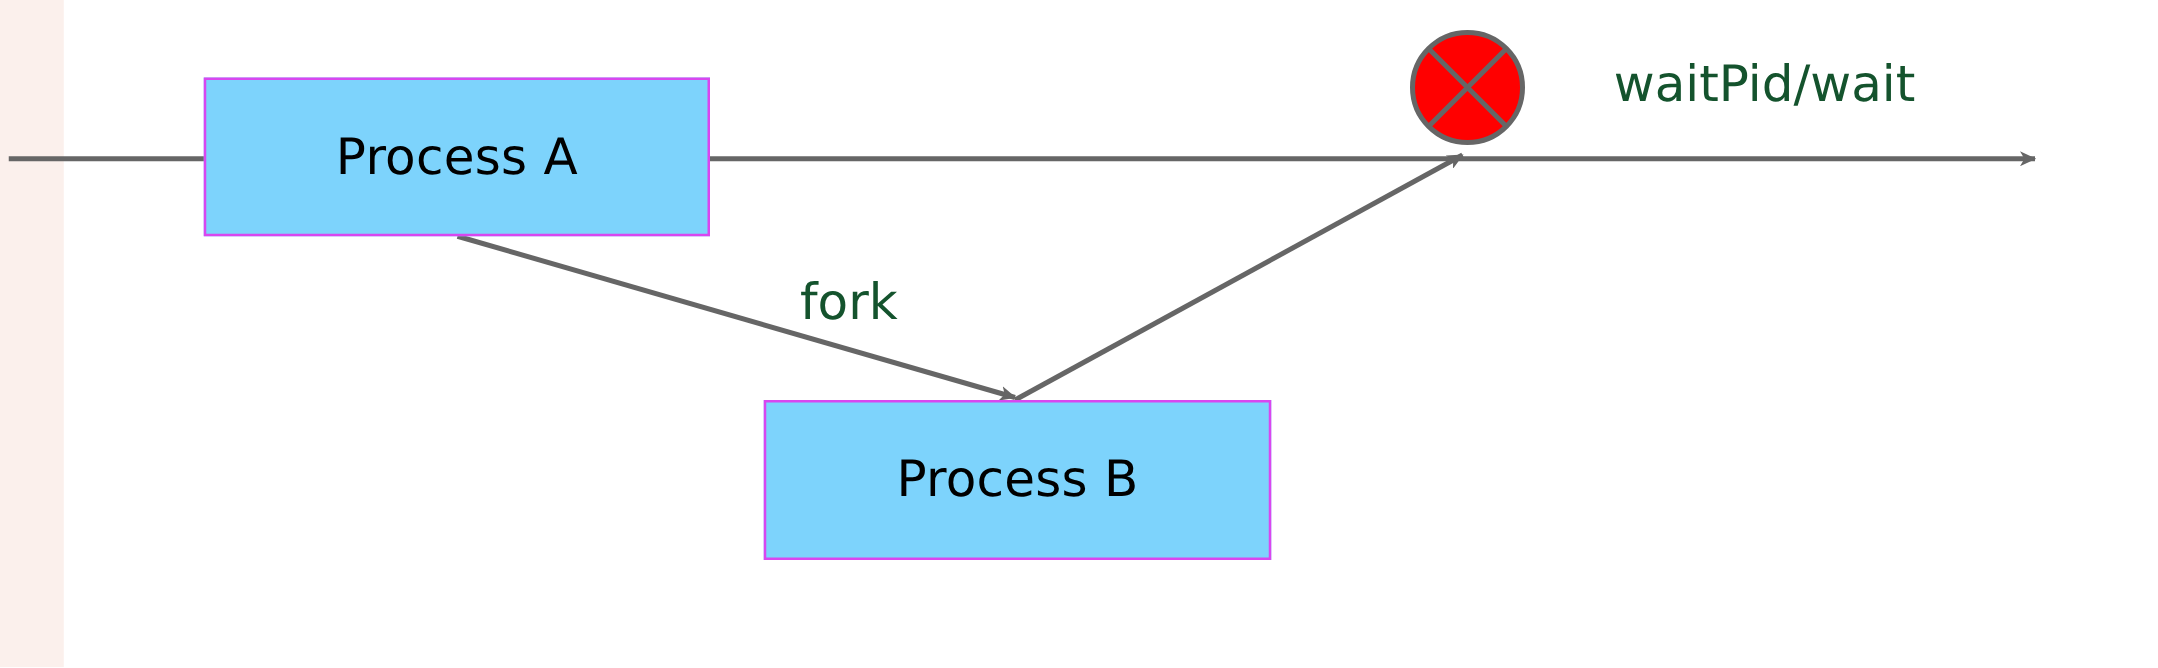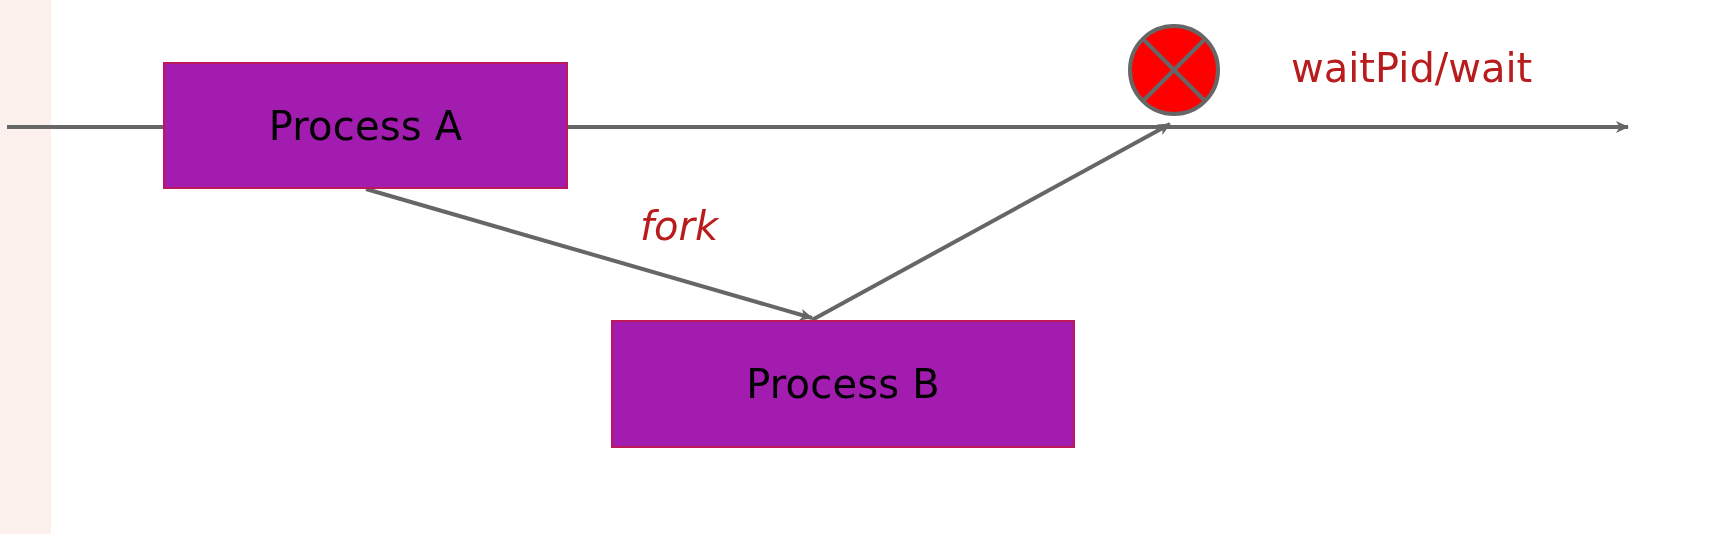--- a/index.html
+++ b/index.html
@@ -25,56 +25,55 @@
   }
   svg.diagram {
     position: absolute;
     left: 0;
     top: 0;
     width: 1726px;
     height: 534px;
   }
   .proc-box {
     position: absolute;
-    background: #a21caf;
-    border: 2px solid #be185d;
+    background: #7dd3fc;
+    border: 2px solid #d946ef;
     box-sizing: border-box;
     display: flex;
     align-items: center;
     justify-content: center;
   }
   .proc-label {
     font-size: 40px;
     color: #000000;
     line-height: 1;
     letter-spacing: 0.2px;
   }
   #box-process-a {
     left: 163px;
     top: 62px;
     width: 405px;
     height: 127px;
   }
   #box-process-b {
     left: 611px;
     top: 320px;
-    width: 464px;
+    width: 406px;
     height: 128px;
   }
   .edge-label {
     position: absolute;
     font-size: 40px;
-    color: #b91c1c;
+    color: #14532d;
     line-height: 1;
     white-space: nowrap;
   }
   #label-fork {
     left: 640px;
-    top: 206px;
-    font-style: italic;
+    top: 222px;
   }
   #label-exit {
     left: 1055px;
     top: 240px;
   }
   #label-waitpid {
     left: 1291px;
     top: 48px;
   }
 </style>

